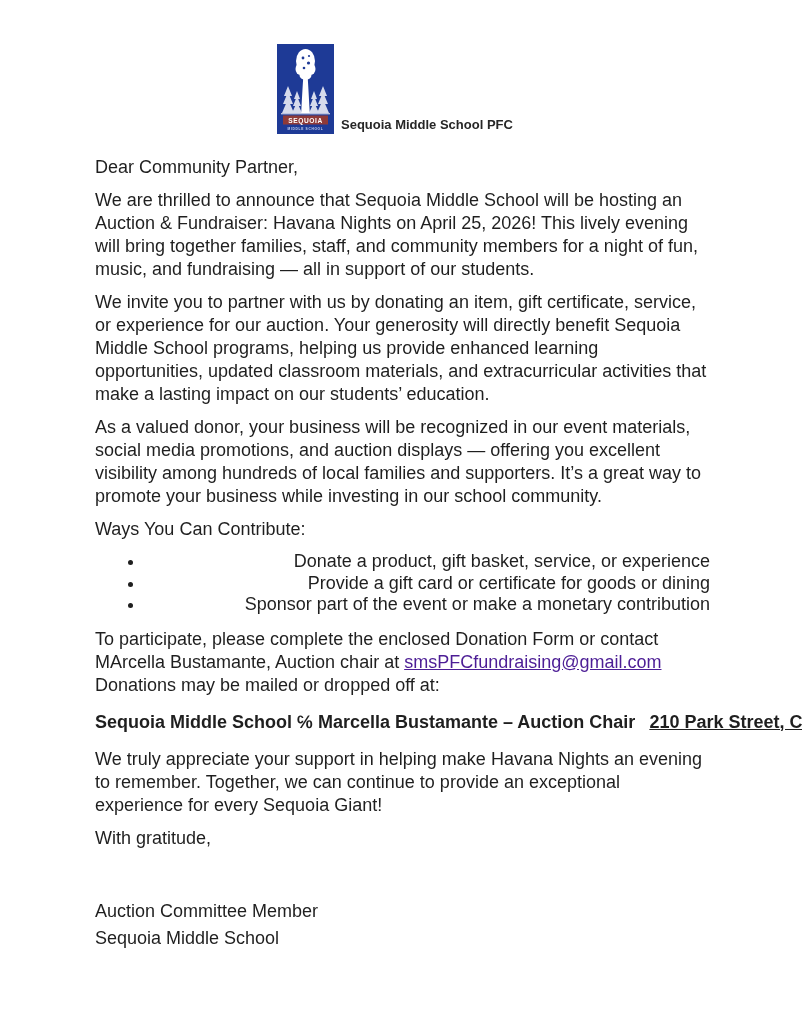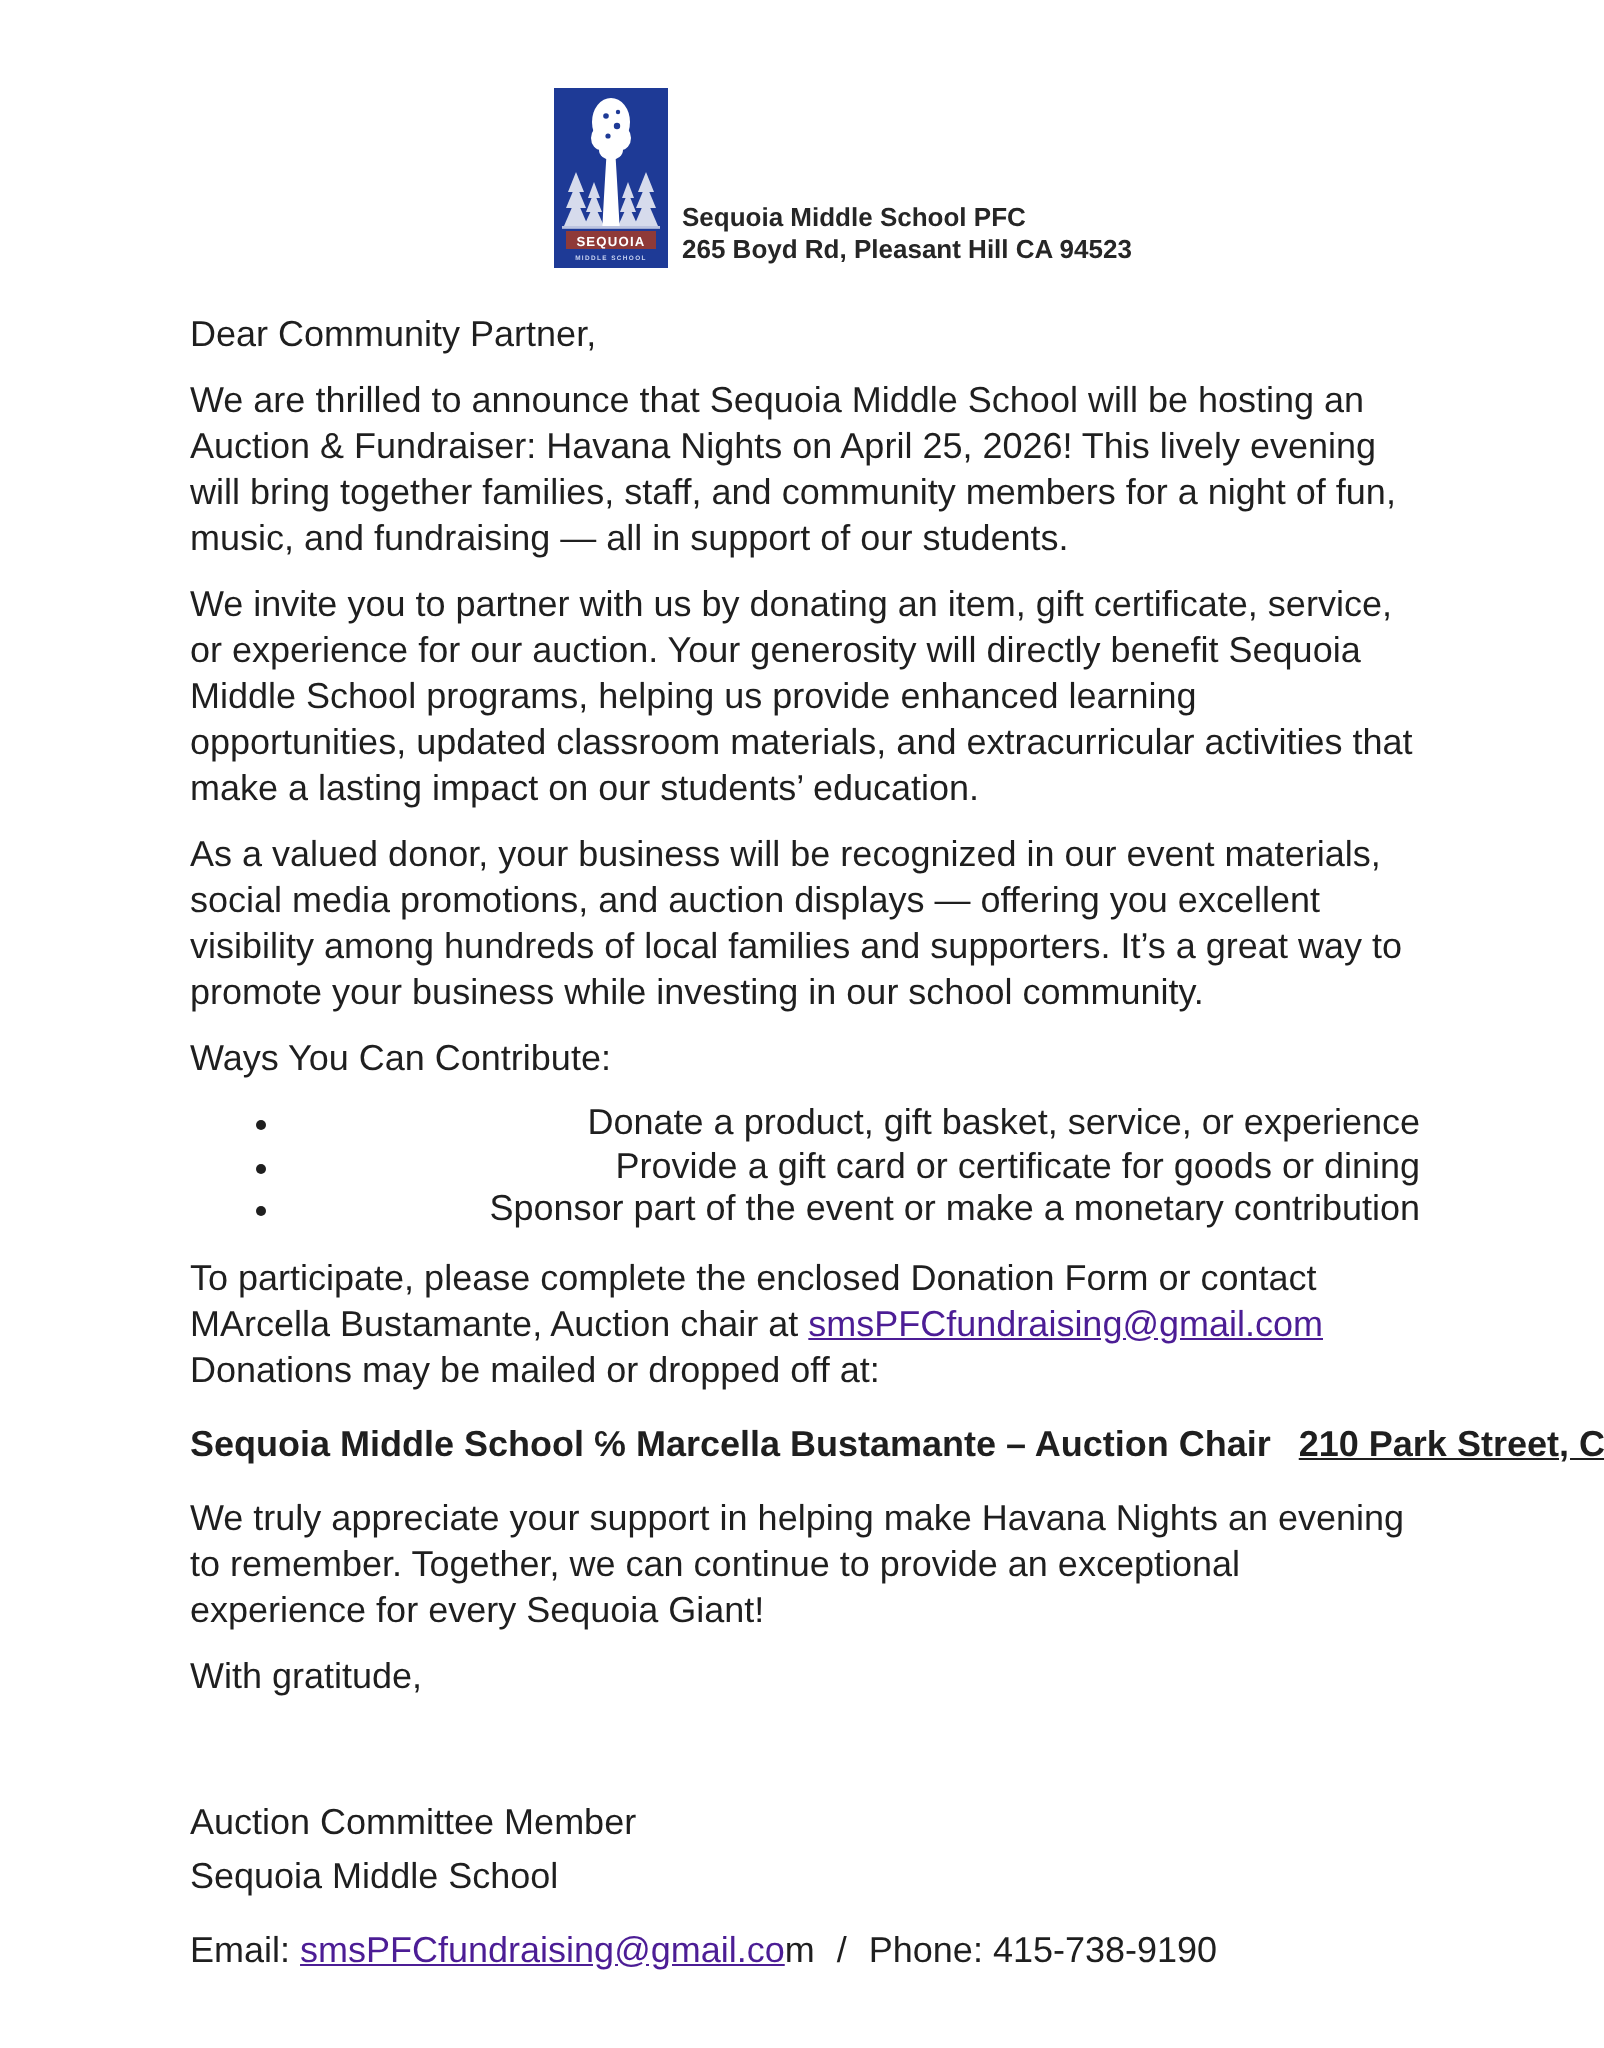--- a/index.html
+++ b/index.html
@@ -113,21 +113,20 @@
         </g>
         <rect x="4" y="69" width="49" height="1.4" fill="#ffffff" opacity="0.7"></rect>
 
         <rect x="6" y="71.5" width="45" height="9" fill="#8f3a38"></rect>
         <text x="28.5" y="78.8" font-size="6.6" fill="#ffffff" text-anchor="middle" letter-spacing="0.6">SEQUOIA</text>
         <text x="28.5" y="86" font-size="3.2" fill="#c9d4f2" text-anchor="middle" letter-spacing="0.7">MIDDLE SCHOOL</text>
       </svg>
     </div>
     <div class="letterhead-text">
       <div>Sequoia Middle School PFC</div>
-      <div>265 Boyd Rd, Pleasant Hill CA 94523</div>
     </div>
   </div>
 
   <div class="letter-body">
 
     <p class="salutation">Dear Community Partner,</p>
 
     <p class="para">We are thrilled to announce that Sequoia Middle School will be hosting an Auction &amp; Fundraiser: Havana Nights on April 25, 2026! This lively evening will bring together families, staff, and community members for a night of fun, music, and fundraising — all in support of our students.</p>
 
     <p class="para">We invite you to partner with us by donating an item, gift certificate, service, or experience for our auction. Your generosity will directly benefit Sequoia Middle School programs, helping us provide enhanced learning opportunities, updated classroom materials, and extracurricular activities that make a lasting impact on our students’ education.</p>
@@ -147,16 +146,15 @@
     <p class="mailto-line"><span>Sequoia Middle School ℅ Marcella Bustamante – Auction Chair</span><span class="mailto-address">210 Park Street, Concord, CA 94520</span></p>
 
     <p class="para">We truly appreciate your support in helping make Havana Nights an evening to remember. Together, we can continue to provide an exceptional experience for every Sequoia Giant!</p>
 
     <p class="para closing">With gratitude,</p>
 
     <p class="sig-role">Auction Committee Member</p>
 
     <p class="sig-org">Sequoia Middle School</p>
 
-    <p class="contact-line"><span>Email: </span><a class="link">smsPFCfundraising@gmail.co</a><span>m</span><span class="contact-sep">/</span><span>Phone: 415-738-9190</span></p>
 
   </div>
 </div>
 
 </body></html>

